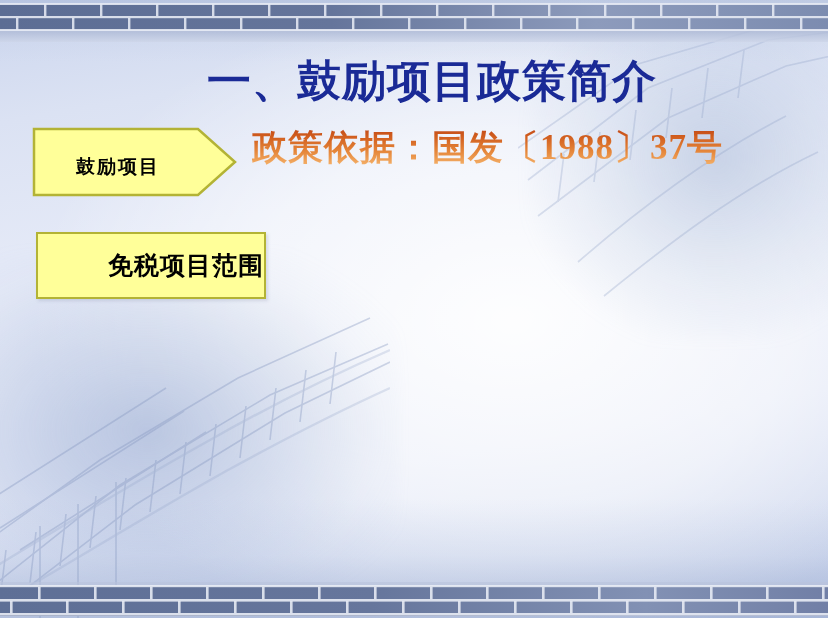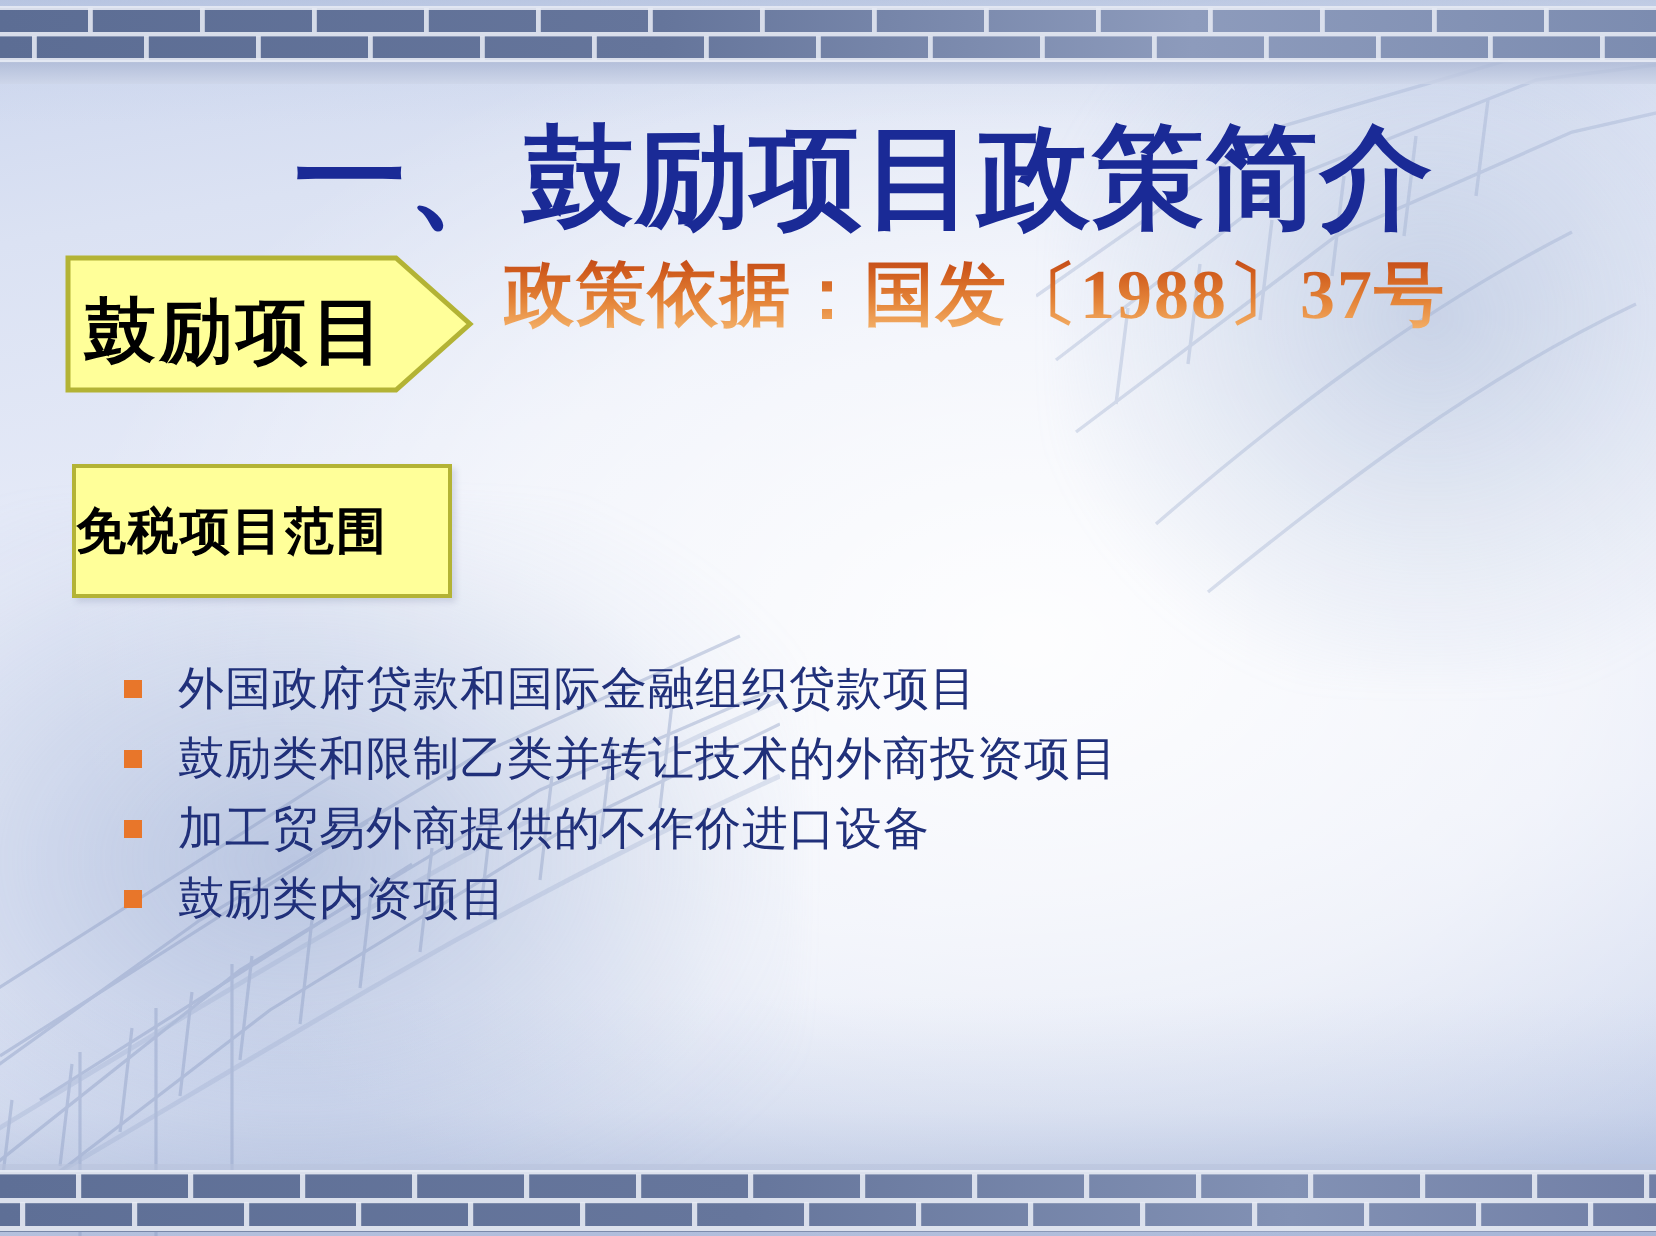--- a/index.html
+++ b/index.html
@@ -71,21 +71,21 @@
     z-index:4; pointer-events:none;
   }
 
   
   .title {
     position: absolute;
     left: 0; right: 0;
     top: 52px;
     text-align: center;
     padding-left: 36px;
-    font-size: 56px;
+    font-size: 44px;
     font-weight: bold;
     letter-spacing: 1px;
     color: #1a2a96;
     z-index: 10;
     font-family: "Liberation Serif", "DejaVu Serif", serif;
     white-space: nowrap;
   }
 
   
   .pentagon {
@@ -98,21 +98,21 @@
   }
   .pentagon svg { display:block; width:100%; height:100%; }
   .pentagon .plabel {
     position: absolute;
     left: 0; top: 0;
     width: 172px;
     height: 79px;
     display: flex;
     align-items: center;
     justify-content: center;
-    font-size: 36px;
+    font-size: 19px;
     font-weight: bold;
     color: #000000;
     letter-spacing: 2px;
     font-family: "Liberation Serif", "DejaVu Serif", serif;
   }
 
   
   .policy {
     position: absolute;
     left: 252px;
@@ -129,28 +129,28 @@
     color: transparent;
     -webkit-text-fill-color: transparent;
     text-shadow: none;
   }
 
   
   .ybox {
     position: absolute;
     left: 36px;
     top: 232px;
-    width: 190px;
+    width: 230px;
     height: 67px;
     background: #ffff99;
     border: 2px solid #b3b335;
     box-sizing: border-box;
     display: flex;
     align-items: center;
-    justify-content: flex-start;
+    justify-content: flex-end;
     z-index: 12;
     box-shadow: 2px 2px 3px rgba(90,100,140,0.18);
   }
   .ybox span {
     font-size: 25px;
     font-weight: bold;
     color: #000000;
     letter-spacing: 1px;
     font-family: "Liberation Serif", "DejaVu Serif", serif;
   }
@@ -345,32 +345,14 @@
     </svg>
     <div class="plabel">鼓励项目</div>
   </div>
 
   <div class="policy">政策依据：国发〔1988〕37号</div>
 
   <div class="ybox">
     <span>免税项目范围</span>
   </div>
 
-  <div class="bullets">
-    <div class="bullet-row">
-      <span class="bullet-mark"></span>
-      <span class="bullet-text">外国政府贷款和国际金融组织贷款项目</span>
-    </div>
-    <div class="bullet-row">
-      <span class="bullet-mark"></span>
-      <span class="bullet-text">鼓励类和限制乙类并转让技术的外商投资项目</span>
-    </div>
-    <div class="bullet-row">
-      <span class="bullet-mark"></span>
-      <span class="bullet-text">加工贸易外商提供的不作价进口设备</span>
-    </div>
-    <div class="bullet-row">
-      <span class="bullet-mark"></span>
-      <span class="bullet-text">鼓励类内资项目</span>
-    </div>
-  </div>
 
 </div>
 
 </body></html>

